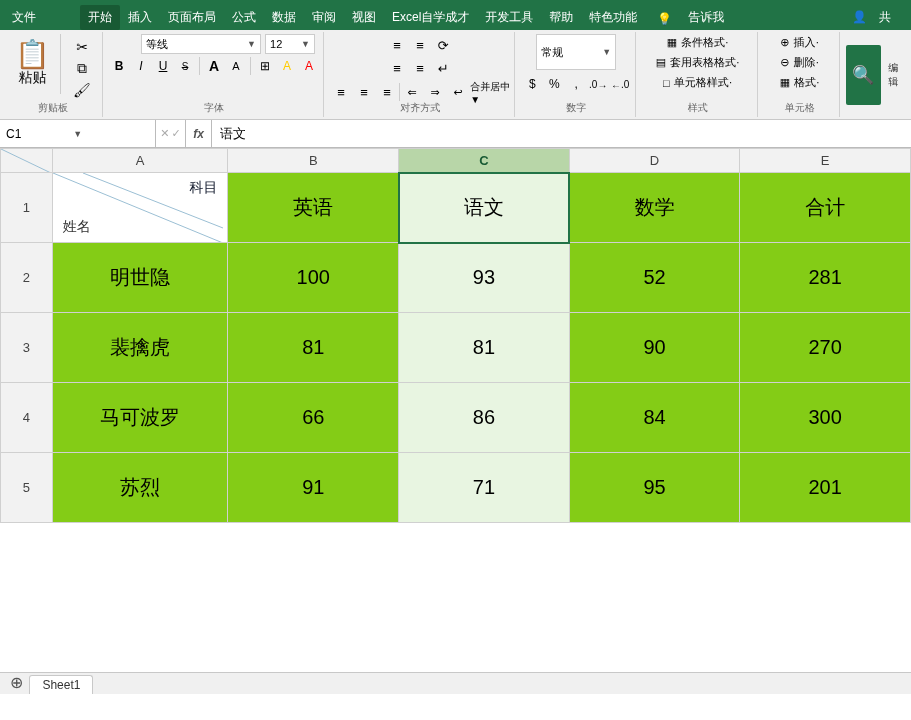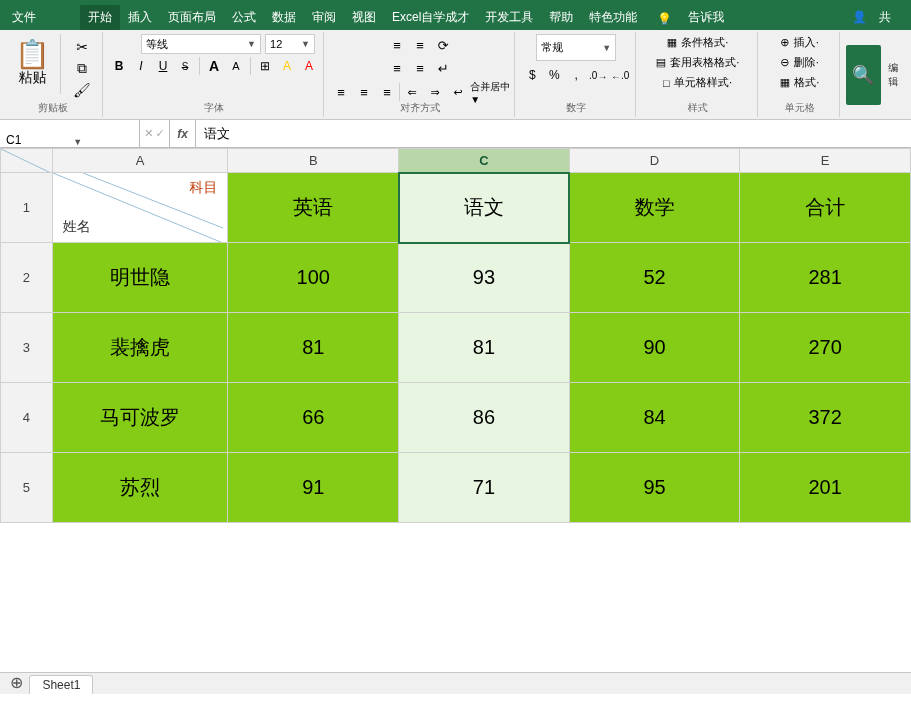--- a/index.html
+++ b/index.html
@@ -88,25 +88,25 @@
     
     .formula-bar {
       height: 28px;
       background: #fff;
       border-bottom: 1px solid #bbb;
       display: flex;
       align-items: center;
       padding: 0;
     }
     .name-box {
-      width: 140px;
+      width: 156px;
       border-right: 1px solid #bbb;
       height: 100%;
       display: flex;
-      align-items: flex-end;
+      align-items: center;
       padding: 0 6px;
       font-size: 12px;
       color: #000;
       gap: 48px;
     }
     .formula-divider {
       width: 30px;
       height: 100%;
       border-right: 1px solid #bbb;
       display: flex;
@@ -239,21 +239,21 @@
       background: #fff;
       border: 1px solid #d0d0d0;
       overflow: hidden;
     }
 
     .small-text-top-right {
       position: absolute;
       top: 6px;
       right: 10px;
       font-size: 14px;
-      color: #c2410c;
+      color: #0f172a;
     }
     .small-text-bottom-left {
       position: absolute;
       bottom: 6px;
       left: 10px;
       font-size: 14px;
       color: #333;
     }
     .font-name-row, .font-size-row {
       display: flex;
@@ -306,21 +306,21 @@
       justify-content: center;
       font-size: 13px;
       cursor: pointer;
       border-radius: 2px;
     }
     .num-dropdown {
       display: flex;
       align-items: center;
       background: white;
       border: 1px solid #ccc;
-      height: 27px;
+      height: 36px;
       padding: 0 4px;
       font-size: 11px;
       min-width: 80px;
     }
     .style-btn {
       display: flex;
       align-items: center;
       gap: 4px;
       padding: 1px 4px;
       font-size: 11px;
@@ -572,21 +572,21 @@
         <td class="cell">90</td>
         <td class="cell">270</td>
       </tr>
 
       <tr>
         <td class="row-header">4</td>
         <td class="cell">马可波罗</td>
         <td class="cell">66</td>
         <td class="cell col-header-selected">86</td>
         <td class="cell">84</td>
-        <td class="cell">372</td>
+        <td class="cell">300</td>
       </tr>
 
       <tr>
         <td class="row-header">5</td>
         <td class="cell">苏烈</td>
         <td class="cell">91</td>
         <td class="cell col-header-selected">71</td>
         <td class="cell">95</td>
         <td class="cell">201</td>
       </tr>

